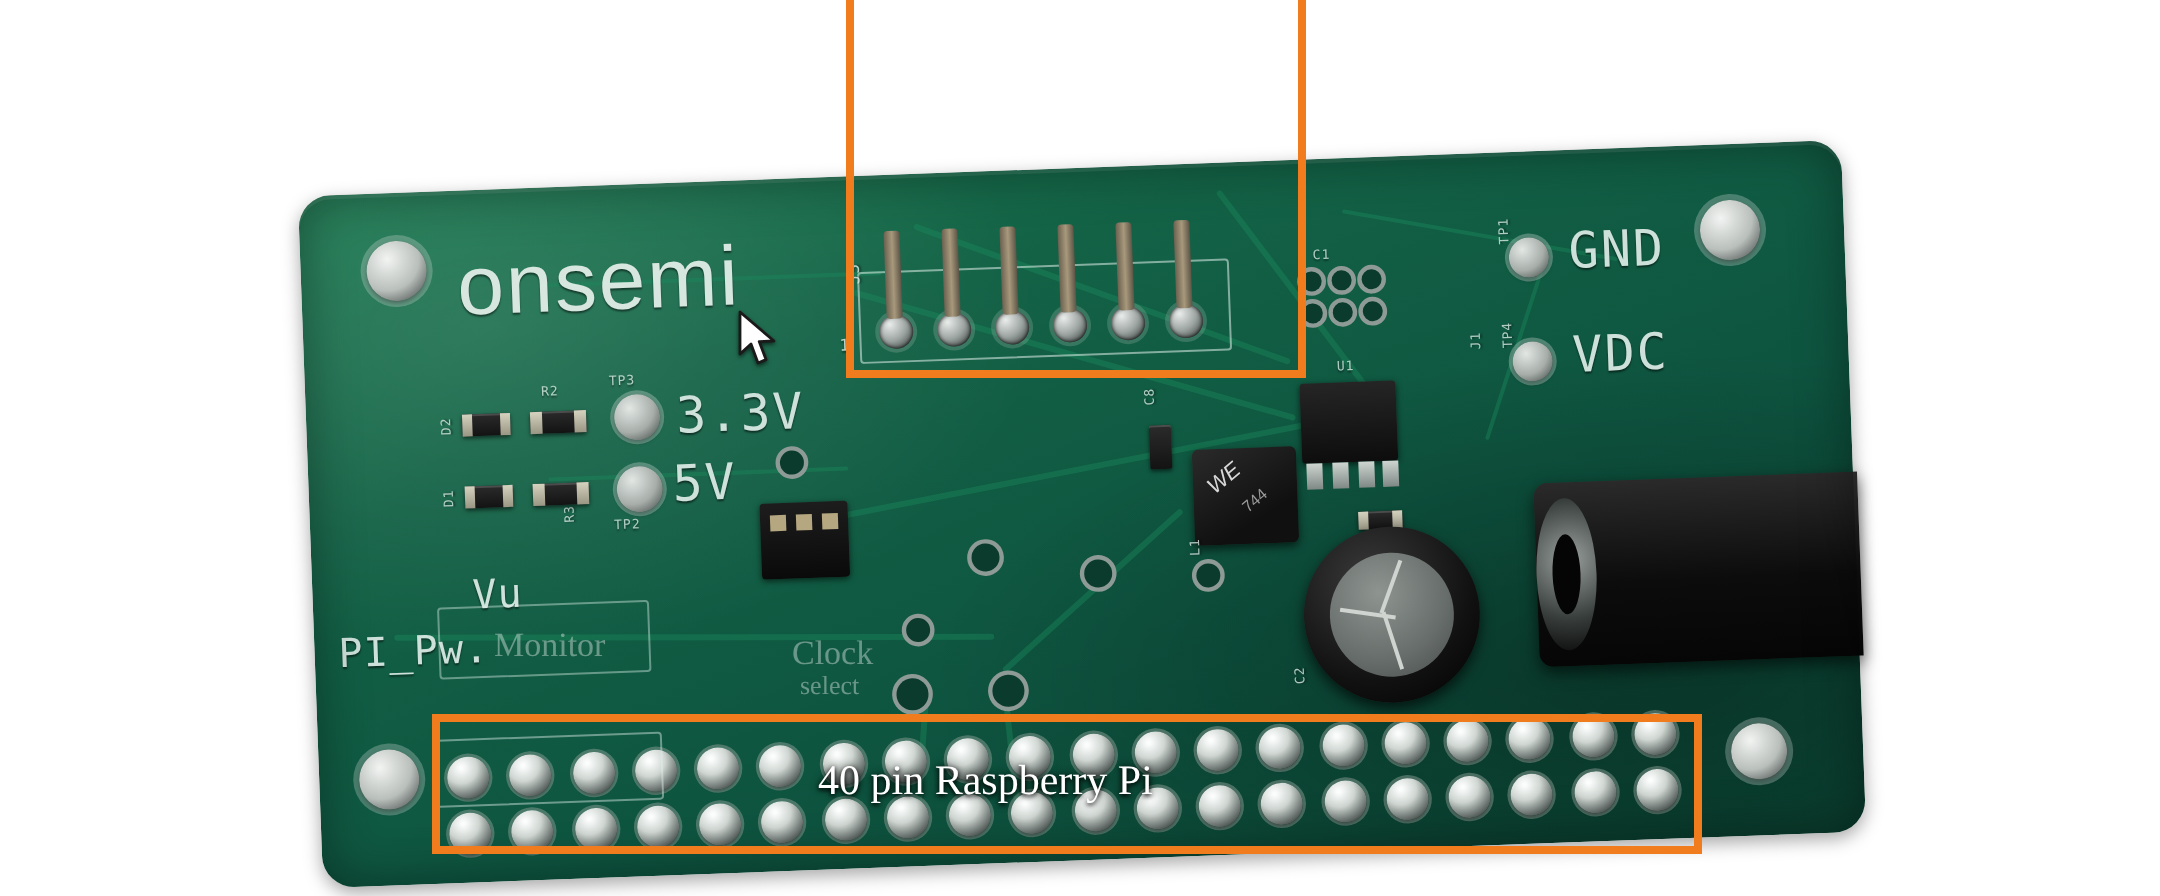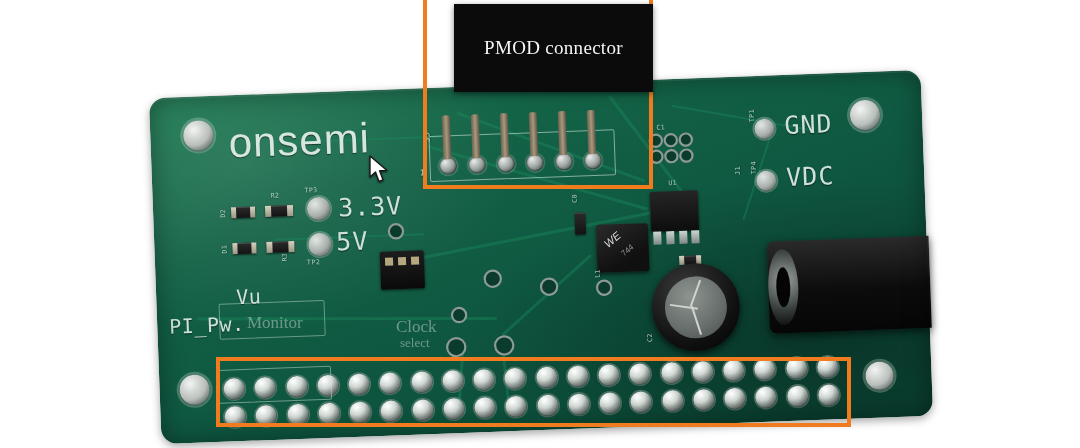--- a/index.html
+++ b/index.html
@@ -269,26 +269,24 @@
           <div class="hdrpad" style="left: 562.737px; top: 30px; width: 21px; height: 21px;"></div>
           <div class="hdrpad" style="left: 594px; top: 30px; width: 21px; height: 21px;"></div>
         </div>
       <div class="outlinebox" style="left:58px;top:274px;width:112px;height:32px;border-color:rgba(225,240,235,.45);"></div>
 
     </div>
   </div>
 
   <div class="annobox" style="left:423px;top:-4px;width:230px;height:193px;"></div>
 
-  <div class="blackbar" style="left:454px;top:4px;width:199px;height:88px;">
-    <span>PMOD connector</span>
-  </div>
 
   <div class="annobox" style="left:216px;top:357px;width:635px;height:70px;"></div>
 
+  <div class="annolabel" style="left:409px;top:378px;font-size:21px;">40 pin Raspberry Pi</div>
 
   <div class="ghost" style="left:247px;top:313px;">Monitor</div>
   <div class="ghost" style="left:396px;top:317px;">Clock</div>
   <div class="ghost" style="left:400px;top:335px;font-size:13px;">select</div>
 
   <svg class="cursor" viewBox="0 0 22 30" style="left:369px;top:155px;">
     <polygon points="1,1 1,22 6.5,17 10,26.5 14,24.8 10.6,15.8 18,15.5" fill="#ffffff" stroke="#1a1a1a" stroke-width="1.4" stroke-linejoin="round"></polygon>
   </svg>
 
 </div>

